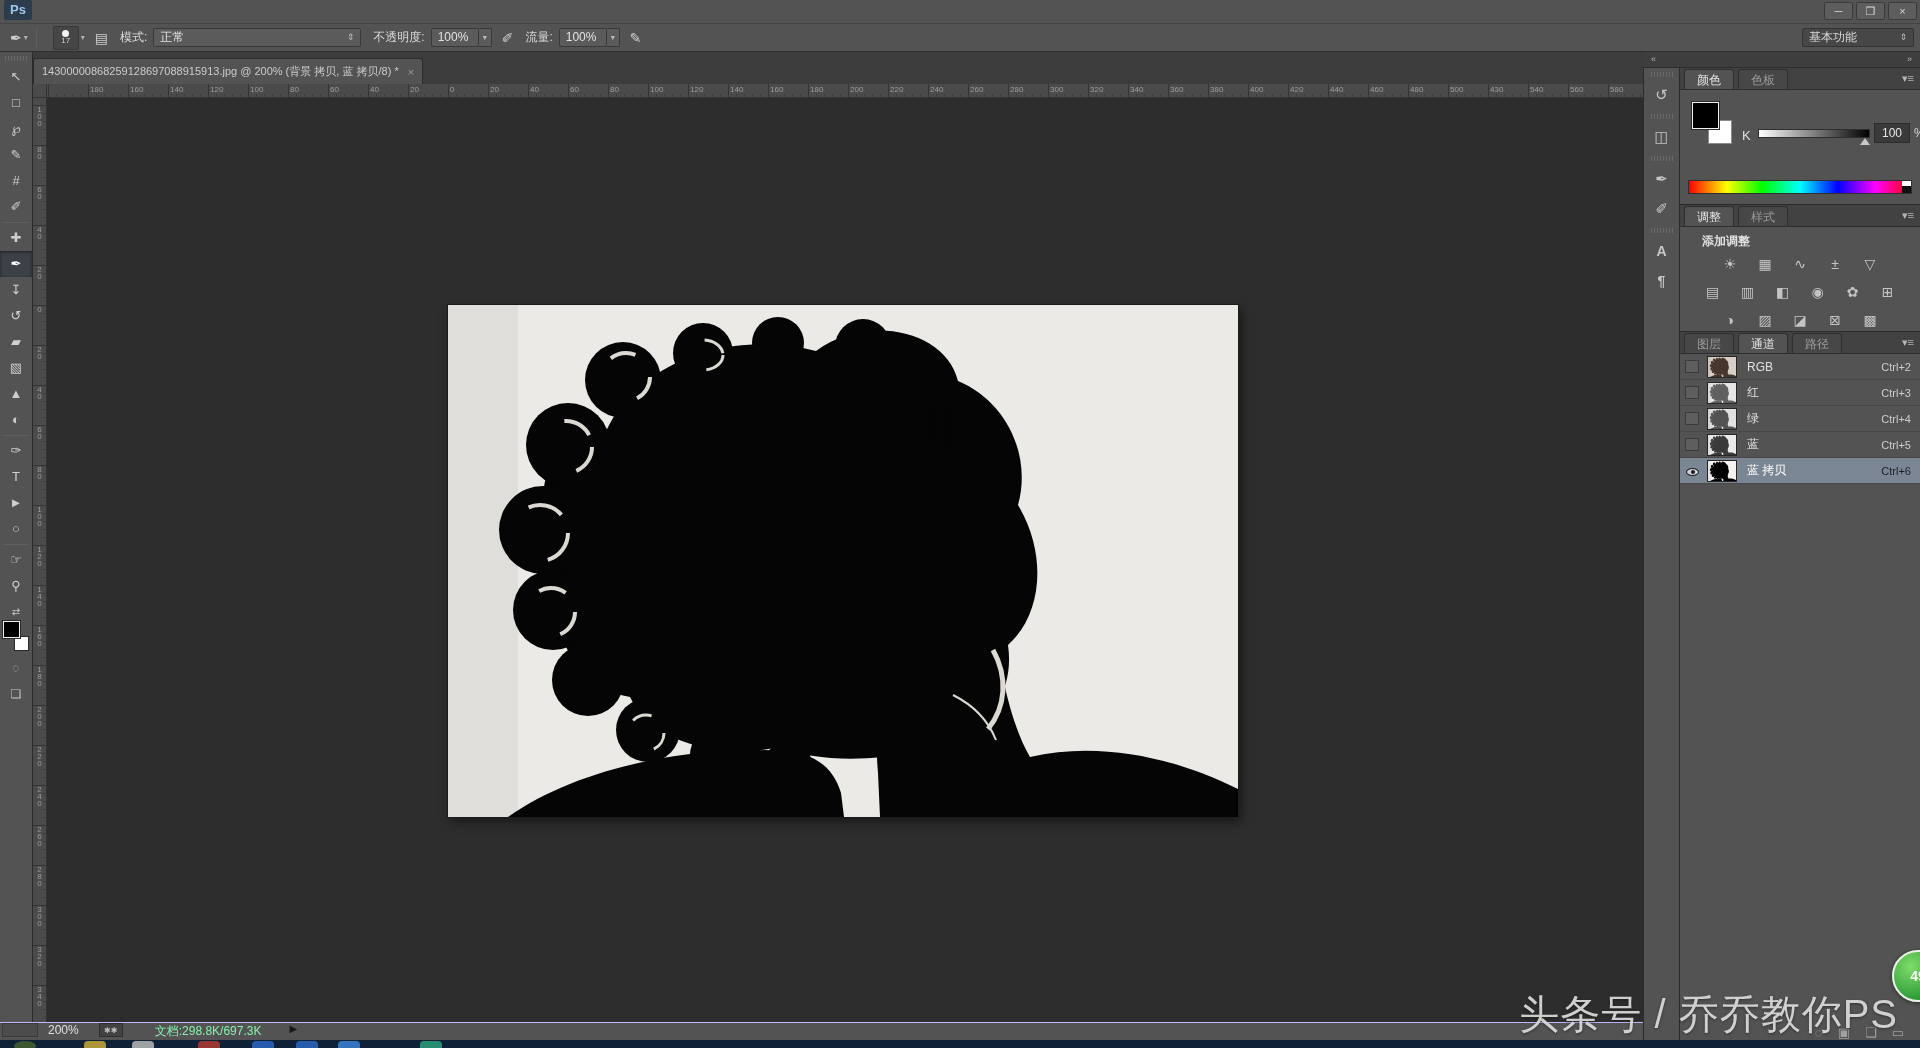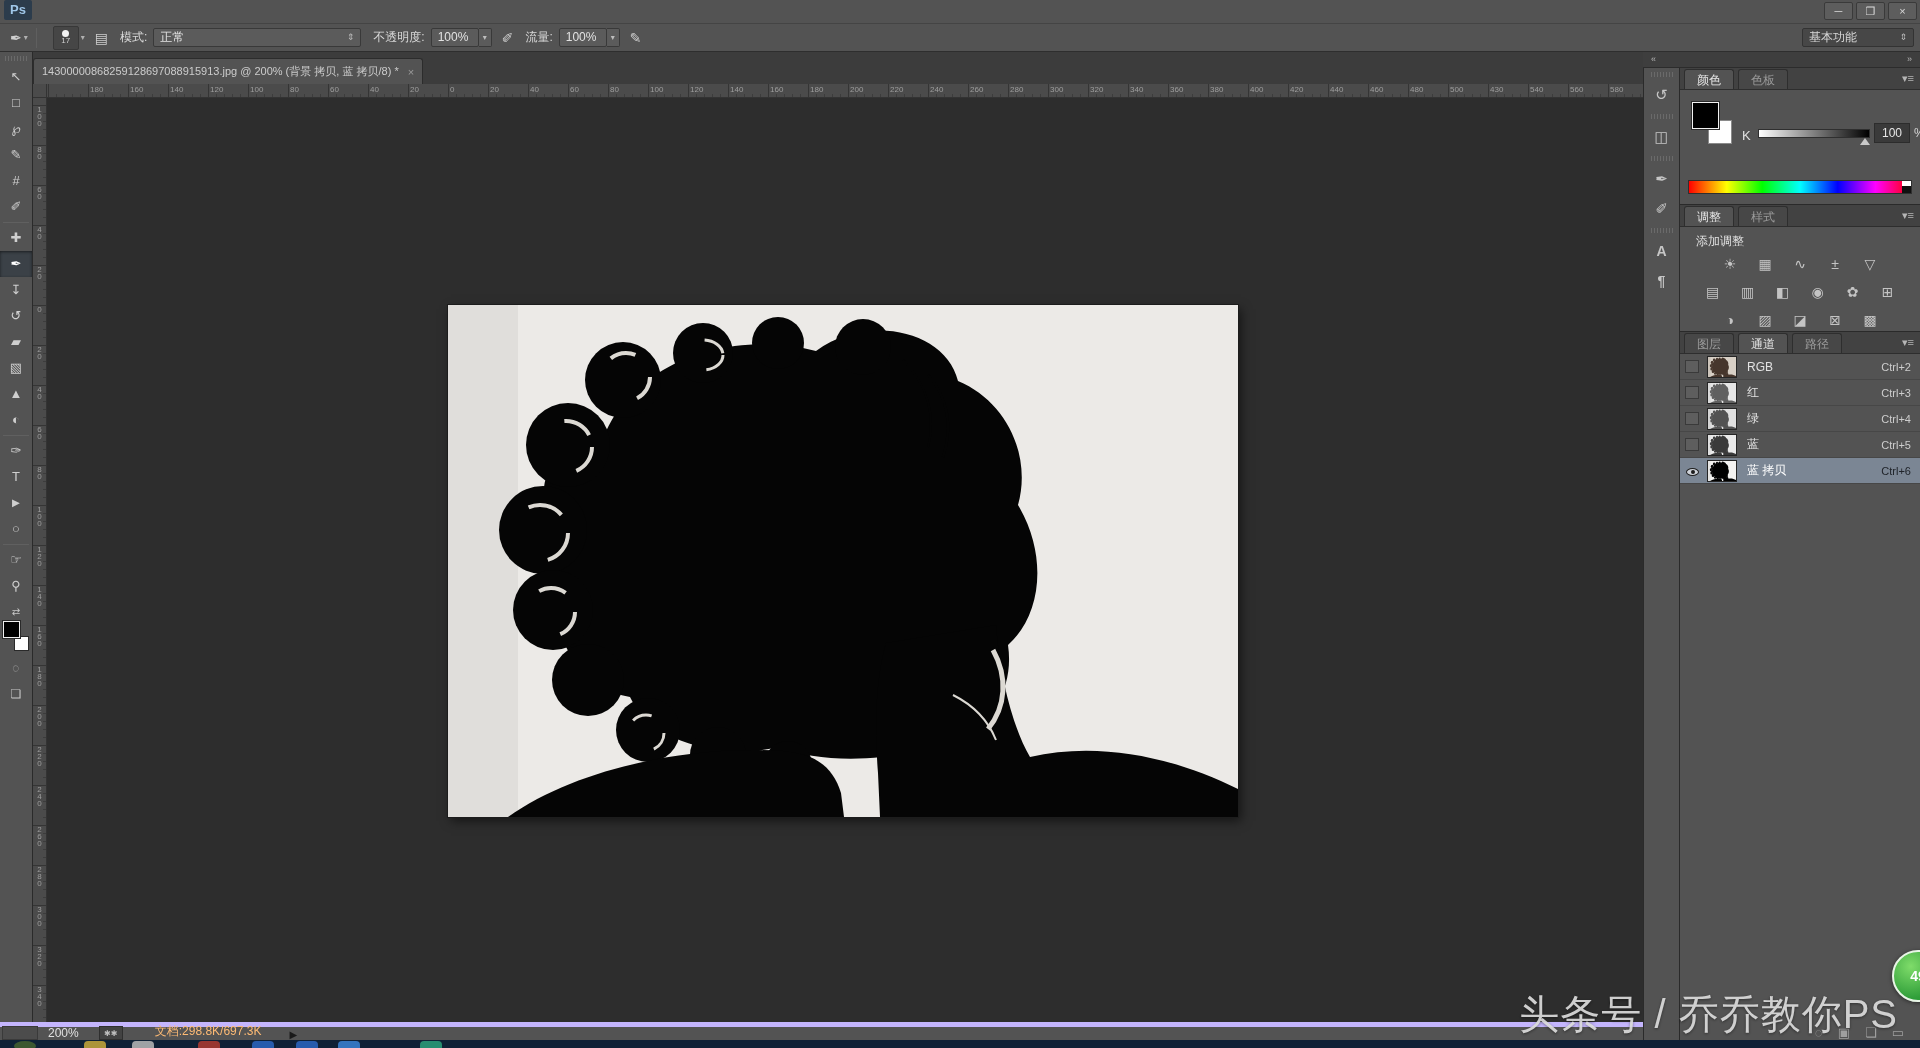--- a/index.html
+++ b/index.html
@@ -114,21 +114,21 @@
   #k-thumb { position:absolute; left:180px; top:70px; width:0; height:0;
     border-left:5px solid transparent; border-right:5px solid transparent; border-bottom:7px solid #c9c9c9; }
   #k-value { position:absolute; left:194px; top:55px; width:36px; height:20px; background:#3a3a3a;
     border:1px solid #2c2c2c; color:#e6e6e6; font-size:12px; text-align:center; line-height:18px; }
   #k-pct { position:absolute; left:234px; top:58px; font-size:12px; color:#d8d8d8; }
   #spectrum { position:absolute; left:8px; top:112px; width:224px; height:14px; border:1px solid #2f2f2f;
     background:linear-gradient(to right,#ff0000,#ffff00 17%,#00ff00 33%,#00ffff 50%,#0000ff 67%,#ff00ff 84%,#ff0000); }
   #spec-white { position:absolute; right:0; top:0; width:9px; height:7px; background:#fff; }
   #spec-black { position:absolute; right:0; bottom:0; width:9px; height:7px; background:#111; }
   
-  #adj-header { position:absolute; left:16px; top:28px; font-size:12px; color:#e0e0e0; }
+  #adj-header { position:absolute; left:22px; top:28px; font-size:12px; color:#e0e0e0;font-weight:bold; }
   .adj-row { position:absolute; left:0; width:240px; height:26px; display:flex; justify-content:center; gap:13px; }
   #adj-row1 { top:48px; } #adj-row2 { top:76px; } #adj-row3 { top:104px; }
   .adj-icon { width:22px; height:22px; text-align:center; line-height:22px; font-size:14px; color:#c4c4c4; }
   
   #chan-rows { position:absolute; left:0; top:22px; width:240px; }
   .chan-row { height:26px; display:flex; align-items:center; border-bottom:1px solid #474747; background:#535353; }
   .chan-row.selected { background:#7b8694; }
   .chan-vis { width:14px; height:13px; margin-left:5px; background:#5e5e5e; border:1px solid #3a3a3a; position:relative; }
   .chan-row.selected .chan-vis { background:transparent; border-color:transparent; }
   .eye { position:absolute; left:0px; top:3px; width:13px; height:8px; border:1px solid #1c1c1c; border-radius:50%; background:#cfd3d9; }
@@ -136,26 +136,26 @@
   .chan-thumb { width:30px; height:22px; margin-left:8px; border:1px solid #262626; background:#fff; }
   .chan-thumb svg { display:block; width:100%; height:100%; }
   .chan-name { font-size:12px; color:#e2e2e2; margin-left:10px; }
   .chan-row.selected .chan-name { color:#ffffff; }
   .chan-key { margin-left:auto; margin-right:9px; font-size:11px; color:#cdcdcd; }
   .chan-row.selected .chan-key { color:#20242a; }
   #chan-footer { position:absolute; right:16px; bottom:8px; display:flex; gap:15px; }
   .cf-icon { font-size:13px; color:#9f9f9f; }
   
   #statusbar { position:absolute; left:0; top:1022px; width:1643px; height:18px; background:#535353;
-    border-top:5px solid #c4b5fd; display:flex; align-items:flex-end; font-size:12px; }
+    border-top:1px solid #c4b5fd; display:flex; align-items:flex-start; font-size:12px; }
   #sb-box { width:36px; height:14px; margin-left:2px; background:#4c4c4c; border:1px solid #3a3a3a; }
   #sb-zoom { margin-left:10px; color:#e0e0e0; }
   #sb-icon { width:24px; height:14px; margin-left:20px; background:#424242; border:1px solid #2f2f2f;
     color:#bdbdbd; font-size:8px; text-align:center; line-height:13px; }
-  #sb-doc { margin-left:32px; color:#fdba74; }
+  #sb-doc { margin-left:32px; color:#86efac; }
   #sb-arrow { margin-left:28px; color:#191919; font-size:10px; }
   
   #taskbar { position:absolute; left:0; top:1040px; width:1920px; height:8px; background:#0f2136; z-index:40; overflow:hidden; }
   .tb-blob { position:absolute; top:1px; width:22px; height:10px; border-radius:4px 4px 0 0; opacity:.85; }
   
   #watermark { position:absolute; right:22px; bottom:6px; z-index:50; font-size:40px; color:#dadada;
     opacity:.93; text-shadow:0 1px 3px rgba(0,0,0,.45); letter-spacing:1px; white-space:nowrap; }
   #badge { position:absolute; left:1892px; top:950px; width:52px; height:52px; border-radius:50%; z-index:60;
     background:radial-gradient(circle at 35% 30%,#7fdc6a,#2f9e39 70%); border:2px solid #e8f5e6;
     color:#fff; font-size:14px; font-weight:bold; display:flex; align-items:center; justify-content:center;

